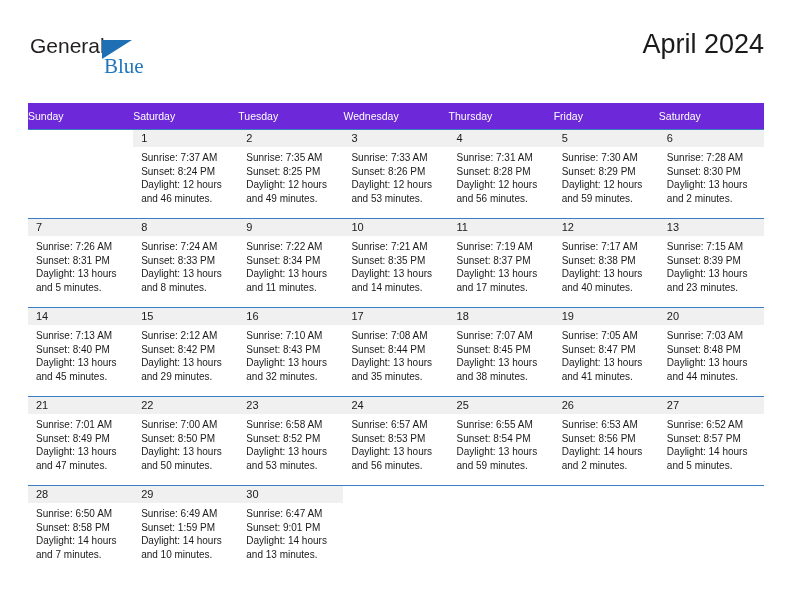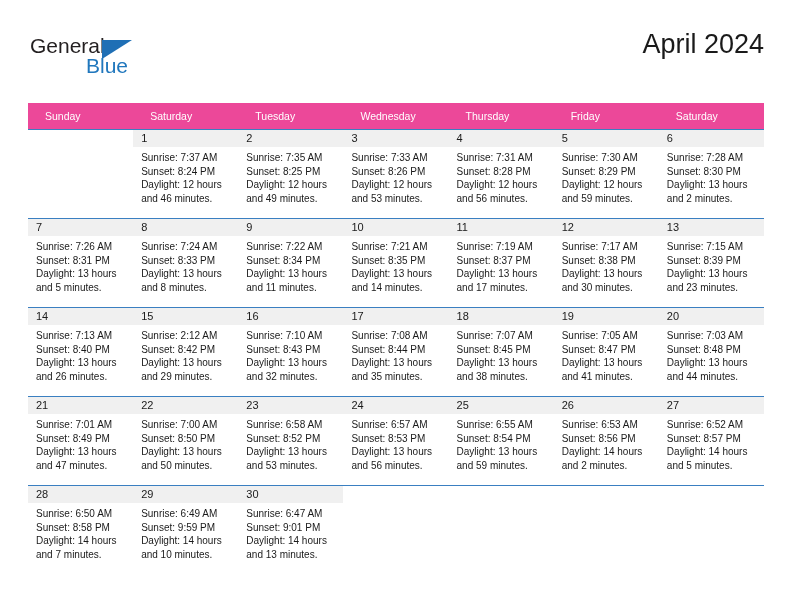--- a/index.html
+++ b/index.html
@@ -49,25 +49,25 @@
     position: absolute;
     left: 72px;
     top: 6px;
     width: 0;
     height: 0;
     border-left: 30px solid #1f6fb5;
     border-bottom: 19px solid transparent;
   }
   .logo-blue {
     position: absolute;
-    left: 56px;
+    left: 74px;
     top: 20px;
     font-size: 21px;
     color: #2077bd;
-    font-family: Liberation Sans, sans-serif;
+    font-family: Liberation Serif, serif;
   }
 
   .title-block {
     position: absolute;
     right: 0;
     top: 0;
     text-align: right;
   }
   .cal-title {
     font-size: 27px;
@@ -88,26 +88,26 @@
   
   .calendar {
     position: absolute;
     left: 28px;
     top: 103px;
     width: 736px;
     border-collapse: collapse;
     table-layout: fixed;
   }
   .calendar th {
-    background: #ec4899;
+    background: #6d28d9;
     color: #ffffff;
     font-size: 10.5px;
     font-weight: normal;
     text-align: left;
-    padding: 5px 0 5px 17px;
+    padding: 5px 0 5px 0;
     height: 16px;
     border: none;
   }
   .weekrow > td {
     vertical-align: top;
     padding: 0;
     border: none;
     border-top: 1px solid #3a7fc1;
     height: 88px;
   }
@@ -313,21 +313,21 @@
             </div>
           </div>
         </td>
         <td>
           <div class="daycell">
             <div class="daynum-bar">12</div>
             <div class="dayinfo">
               <div>Sunrise: 7:17 AM</div>
               <div>Sunset: 8:38 PM</div>
               <div>Daylight: 13 hours</div>
-              <div>and 30 minutes.</div>
+              <div>and 40 minutes.</div>
             </div>
           </div>
         </td>
         <td>
           <div class="daycell">
             <div class="daynum-bar">13</div>
             <div class="dayinfo">
               <div>Sunrise: 7:15 AM</div>
               <div>Sunset: 8:39 PM</div>
               <div>Daylight: 13 hours</div>
@@ -338,21 +338,21 @@
       </tr>
 
       <tr class="weekrow">
         <td>
           <div class="daycell">
             <div class="daynum-bar">14</div>
             <div class="dayinfo">
               <div>Sunrise: 7:13 AM</div>
               <div>Sunset: 8:40 PM</div>
               <div>Daylight: 13 hours</div>
-              <div>and 26 minutes.</div>
+              <div>and 45 minutes.</div>
             </div>
           </div>
         </td>
         <td>
           <div class="daycell">
             <div class="daynum-bar">15</div>
             <div class="dayinfo">
               <div>Sunrise: 2:12 AM</div>
               <div>Sunset: 8:42 PM</div>
               <div>Daylight: 13 hours</div>
@@ -507,21 +507,21 @@
               <div>Daylight: 14 hours</div>
               <div>and 7 minutes.</div>
             </div>
           </div>
         </td>
         <td>
           <div class="daycell">
             <div class="daynum-bar">29</div>
             <div class="dayinfo">
               <div>Sunrise: 6:49 AM</div>
-              <div>Sunset: 9:59 PM</div>
+              <div>Sunset: 1:59 PM</div>
               <div>Daylight: 14 hours</div>
               <div>and 10 minutes.</div>
             </div>
           </div>
         </td>
         <td>
           <div class="daycell">
             <div class="daynum-bar">30</div>
             <div class="dayinfo">
               <div>Sunrise: 6:47 AM</div>

